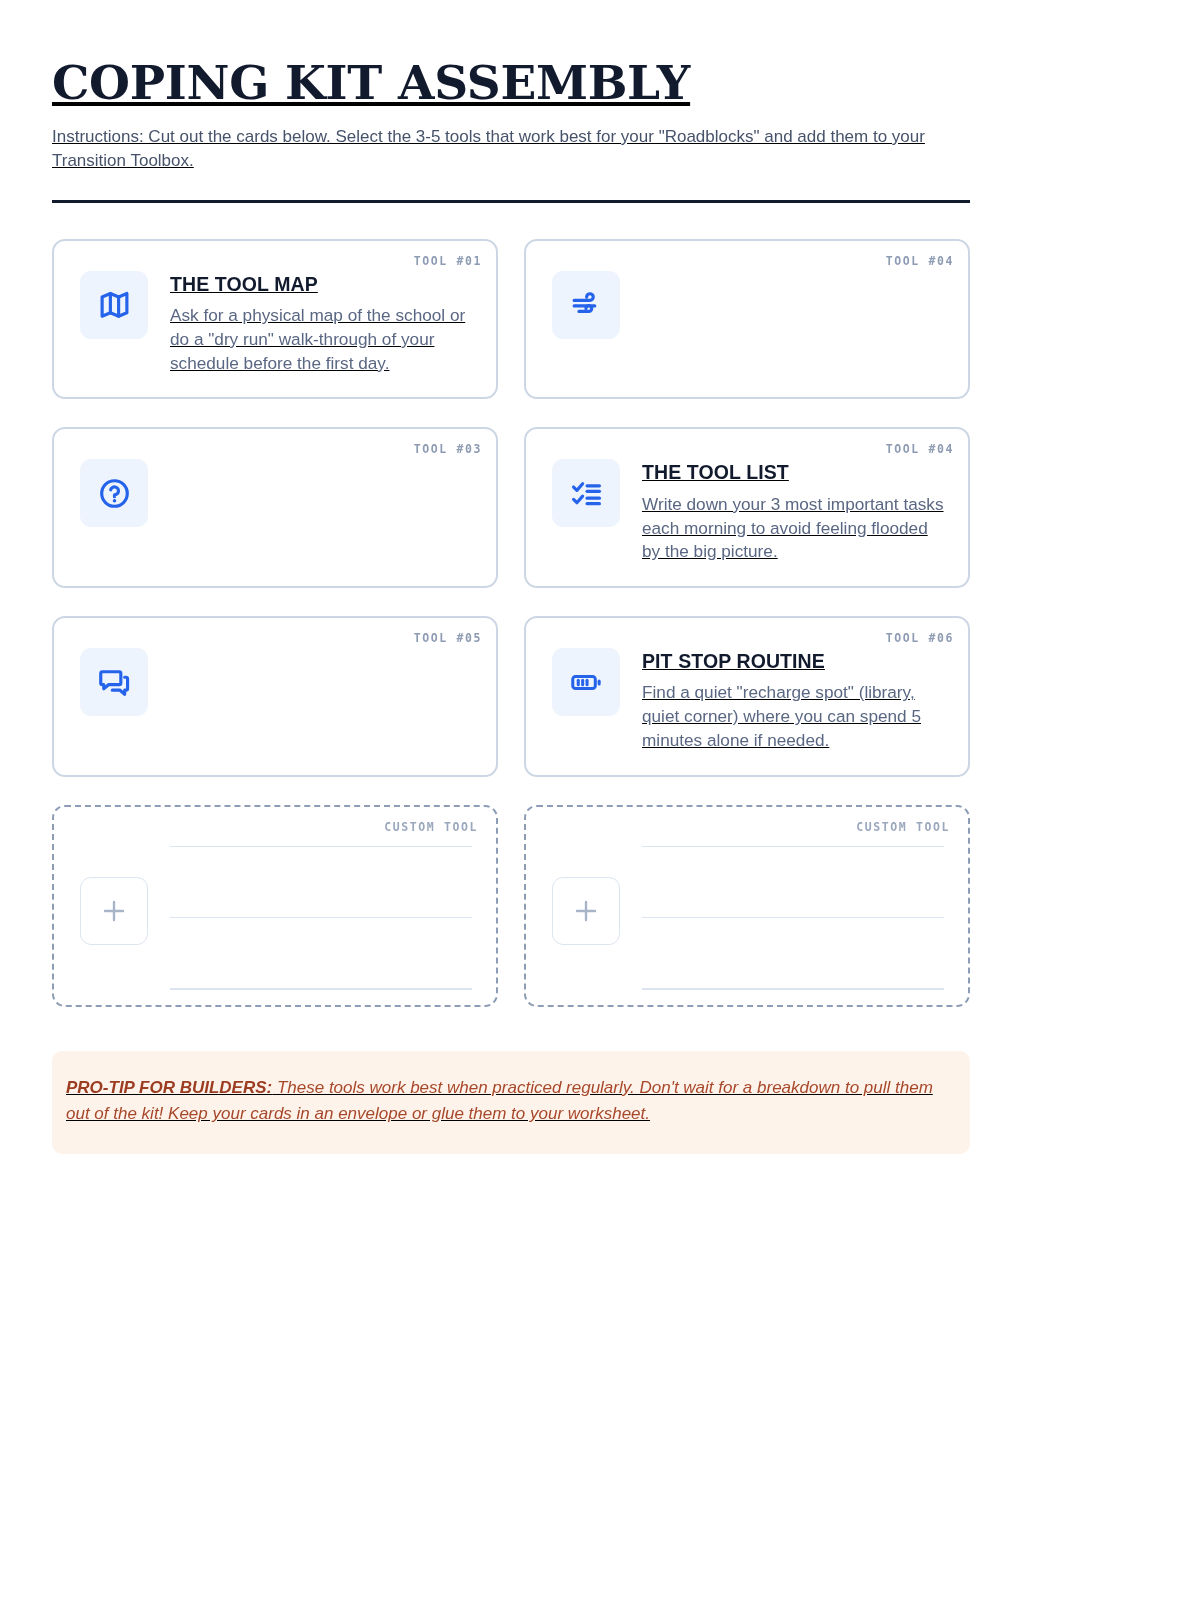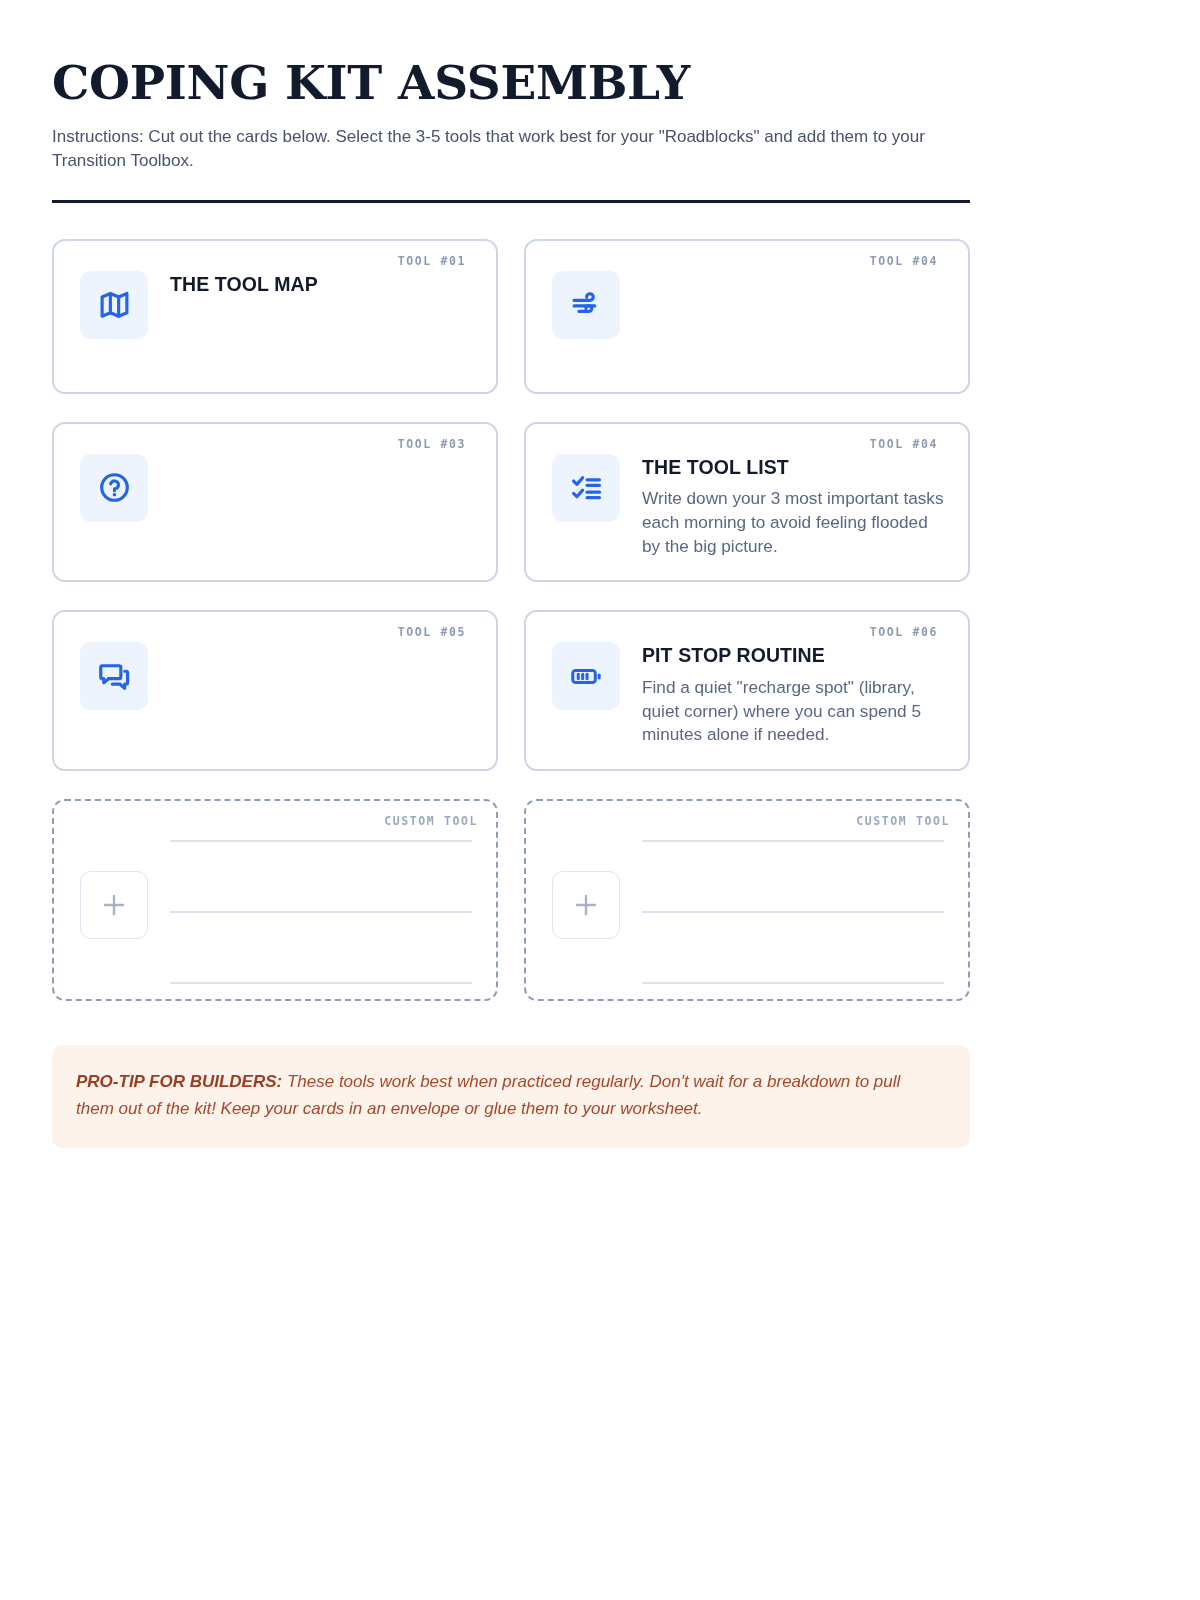--- a/index.html
+++ b/index.html
@@ -13,20 +13,21 @@
   body {
     font-family: "Liberation Sans", sans-serif;
     -webkit-font-smoothing: antialiased;
   }
 
   .page {
     width: 1022px;
     height: 1600px;
     padding: 48px 52px 0 52px;
     position: relative;
+    text-decoration: underline;
   }
 
   
   .worksheet-title {
     font-family: "DejaVu Serif", serif;
     font-weight: 700;
     font-size: 47px;
     line-height: 1.06;
     letter-spacing: -0.3px;
     color: #121a2e;
@@ -66,21 +67,21 @@
     min-height: 155px;
     padding: 26px 24px 22px 26px;
     display: flex;
     gap: 22px;
     align-items: flex-start;
   }
 
   .tool-number {
     position: absolute;
     top: 13px;
-    right: 30px;
+    right: 14px;
     font-family: "DejaVu Sans Mono", monospace;
     font-size: 11.5px;
     letter-spacing: 1.6px;
     color: #8d9bb3;
     font-weight: 700;
   }
 
   .icon-tile {
     flex: 0 0 auto;
     width: 68px;
@@ -180,21 +181,21 @@
     height: 1.6px;
     background: #dce4ef;
     width: 100%;
   }
 
   
   .pro-tip {
     margin-top: 44px;
     background: #fdf3ea;
     border-radius: 10px;
-    padding: 24px 30px 26px 24px;
+    padding: 24px 30px 26px 14px;
   }
 
   .pro-tip-text {
     font-size: 17px;
     line-height: 1.56;
     color: #a8482b;
     font-style: italic;
   }
 
   .pro-tip-lead {
@@ -220,20 +221,21 @@
       <span class="tool-number">TOOL #01</span>
       <span class="icon-tile">
         <svg viewBox="0 0 24 24" fill="none" stroke="#2563eb" stroke-width="2.3" stroke-linecap="round" stroke-linejoin="round">
           <path d="M3 6.5 L9 4 L15 6.5 L21 4 L21 18 L15 20.5 L9 18 L3 20.5 Z"></path>
           <path d="M9 4 L9 18"></path>
           <path d="M15 6.5 L15 20.5"></path>
         </svg>
       </span>
       <div class="card-text">
         <div class="tool-title">THE TOOL MAP</div>
+        <div class="tool-desc">Ask for a physical map of the school or do a "dry run" walk-through of your schedule before the first day.</div>
       </div>
     </div>
 
     <div class="tool-card">
       <span class="tool-number">TOOL #04</span>
       <span class="icon-tile">
         <svg viewBox="0 0 24 24" fill="none" stroke="#2563eb" stroke-width="2.3" stroke-linecap="round" stroke-linejoin="round">
           <path d="M3 9 L14.5 9 A2.4 2.4 0 1 0 12.1 6.6"></path>
           <path d="M3 13 L18 13"></path>
           <path d="M6.5 17 L13.5 17 A2.1 2.1 0 1 0 11.6 14.9"></path>

